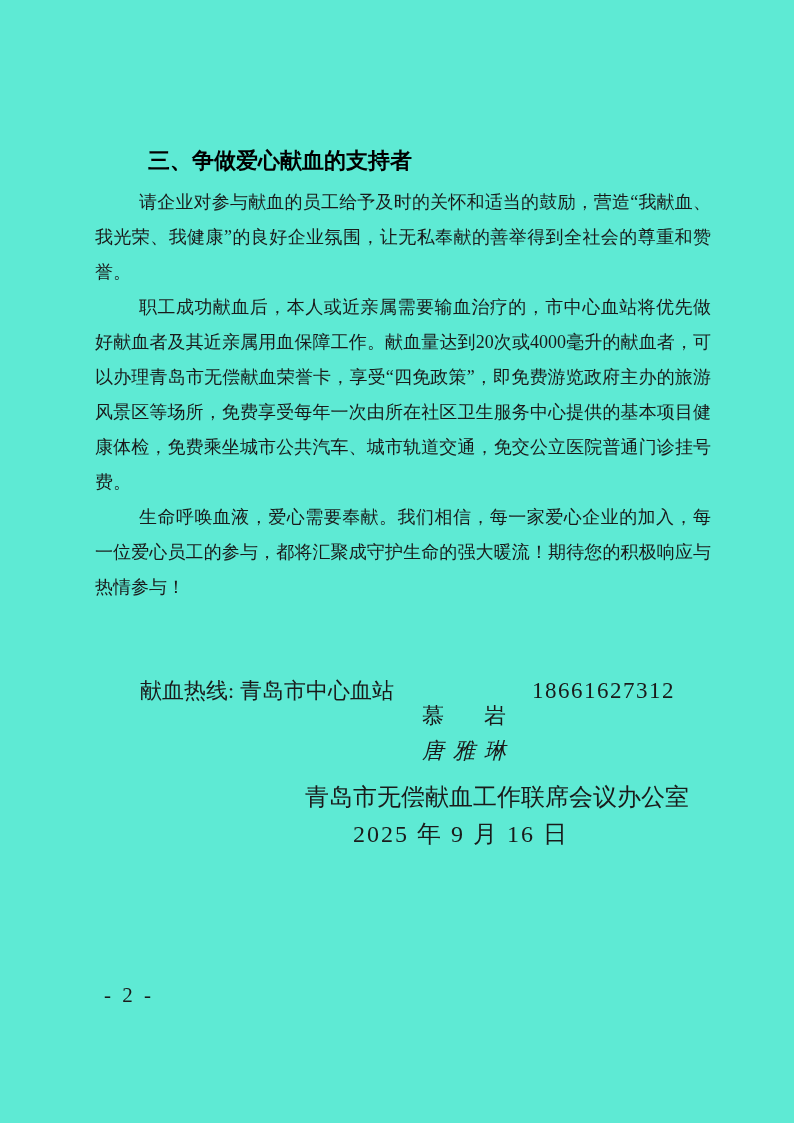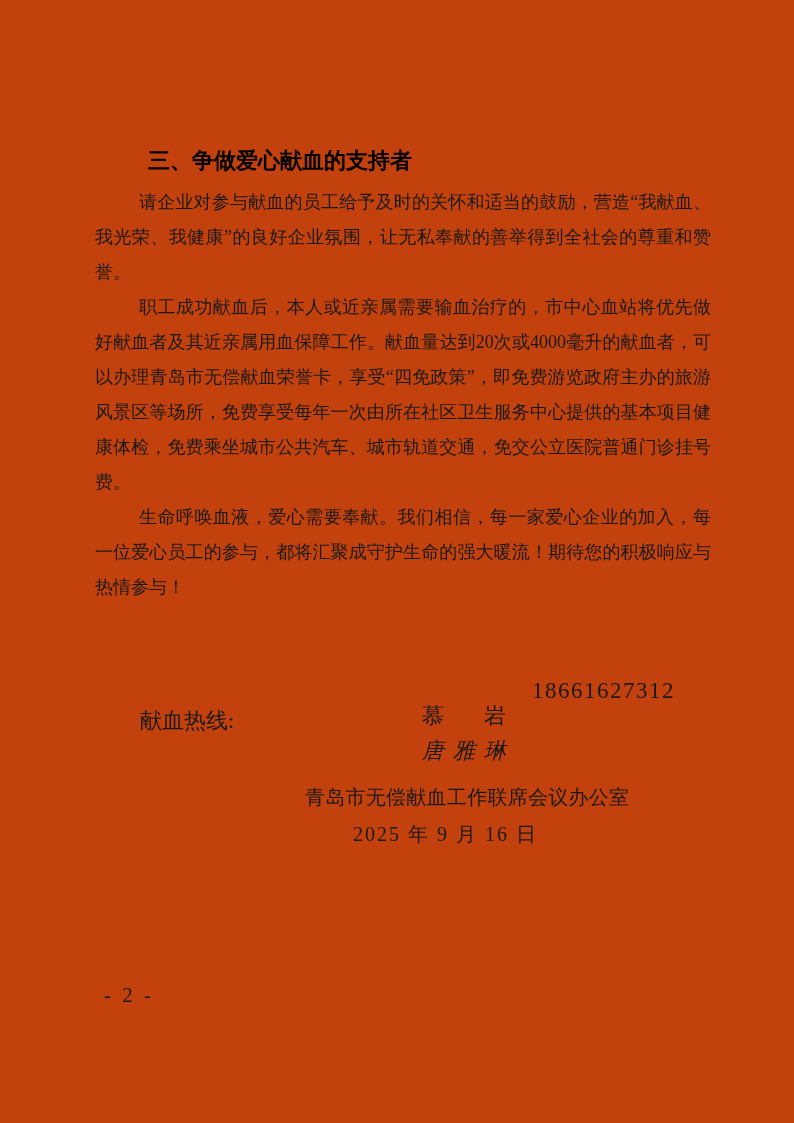--- a/index.html
+++ b/index.html
@@ -1,20 +1,20 @@
 <!DOCTYPE html>
 <html><head>
 <meta charset="utf-8">
 <style>
   html, body { margin: 0; padding: 0; background: #ffffff; }
   .page {
     position: relative;
     width: 794px;
     height: 1123px;
-    background: #c2410c;
+    background: #5eead4;
     color: #1a1a1a;
     font-family: "Liberation Serif", serif;
     overflow: hidden;
   }
   .content {
     position: absolute;
     left: 95px;
     top: 143px;
     width: 616px;
   }
@@ -35,31 +35,31 @@
     margin: 0;
   }
   .hotline {
     position: relative;
     margin-top: 68px;
     height: 70px;
     font-size: 22px;
     line-height: 35px;
   }
   .hotline span { position: absolute; white-space: nowrap; }
-  .hl-label { left: 45px;  top: 0; margin-top: 30px; }
+  .hl-label { left: 45px;  top: 0; }
   .hl-org   { left: 145px; top: 0; }
   .hl-name  { left: 327px; width: 84px; text-align: justify; text-align-last: justify; margin-top: 25px; }
   .hl-phone { left: 437px; font-size: 23px; letter-spacing: 1.5px; }
   .top1 { top: 0; }
   .top2 { top: 35px; font-style: italic; }
   .signature {
     margin-top: 36px;
     margin-left: 210px;
     width: 324px;
-    font-size: 20px;
+    font-size: 24px;
     line-height: 37px;
   }
   .sig-line {
     text-align: justify;
     text-align-last: justify;
     white-space: nowrap;
   }
   .sig-date {
     text-align: left;
     position: relative;
@@ -85,20 +85,21 @@
     <h2 class="heading">三、争做爱心献血的支持者</h2>
 
     <p class="para">请企业对参与献血的员工给予及时的关怀和适当的鼓励，营造“我献血、我光荣、我健康”的良好企业氛围，让无私奉献的善举得到全社会的尊重和赞誉。</p>
 
     <p class="para">职工成功献血后，本人或近亲属需要输血治疗的，市中心血站将优先做好献血者及其近亲属用血保障工作。献血量达到20次或4000毫升的献血者，可以办理青岛市无偿献血荣誉卡，享受“四免政策”，即免费游览政府主办的旅游风景区等场所，免费享受每年一次由所在社区卫生服务中心提供的基本项目健康体检，免费乘坐城市公共汽车、城市轨道交通，免交公立医院普通门诊挂号费。</p>
 
     <p class="para">生命呼唤血液，爱心需要奉献。我们相信，每一家爱心企业的加入，每一位爱心员工的参与，都将汇聚成守护生命的强大暖流！期待您的积极响应与热情参与！</p>
 
     <div class="hotline">
       <span class="hl-label top1">献血热线:</span>
+      <span class="hl-org top1">青岛市中心血站</span>
       <span class="hl-name top1">慕岩</span>
       <span class="hl-phone top1">18661627312</span>
       <span class="hl-name top2">唐雅琳</span>
     </div>
 
     <div class="signature">
       <div class="sig-line">青岛市无偿献血工作联席会议办公室</div>
       <div class="sig-date">2025 年 9 月 16 日</div>
     </div>
 

